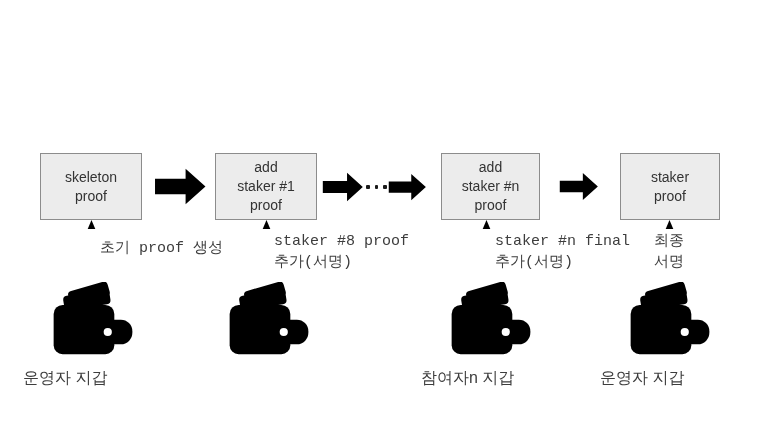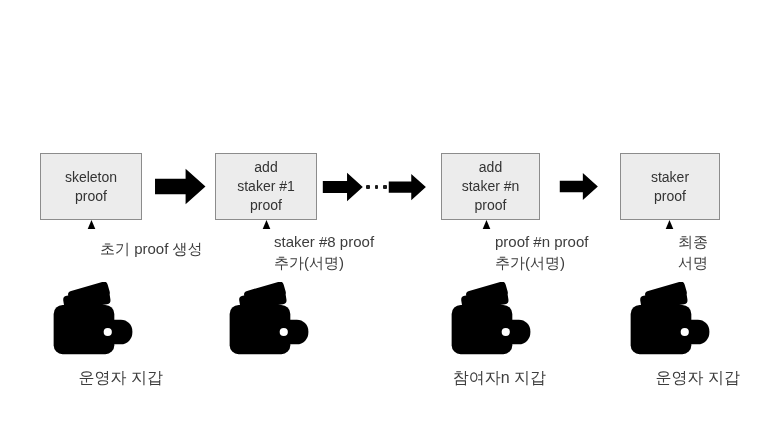--- a/index.html
+++ b/index.html
@@ -15,24 +15,24 @@
     box-sizing:border-box;
   }
   .box-label{
     white-space:pre-line;text-align:center;
     color:var(--text,#333);font-size:14px;line-height:19px;
   }
   .dots{display:flex;gap:5px;align-items:center;}
   .dots i{width:3.5px;height:3.5px;background:#1a1a1a;border-radius:1px;display:block;}
   .note{
     white-space:pre-line;color:var(--note-text,#3d3d3d);
-    font-size:15px;line-height:21px;
+    font-size:15px;line-height:21px;font-family:Liberation Mono, monospace;
   }
   .wallet-label{
-    width:140px;text-align:right;color:var(--note-text,#3d3d3d);font-size:16px;
+    width:140px;text-align:left;color:var(--note-text,#3d3d3d);font-size:16px;
   }
 </style>
 </head>
 <body>
 
 <div id="canvas">
 
   <svg width="0" height="0" style="position:absolute" aria-hidden="true">
     <defs>
       <g id="wallet-shape">
@@ -96,38 +96,38 @@
     </svg>
 
   <div class="abs proof-box" style="left:441px;top:105px;width:99px;height:67px">
     <div class="box-label">add
 staker #n
 proof</div>
   </div>
   <svg class="abs vconn" style="left:481px;top:172px" width="11" height="57" viewBox="0 0 11 57">
       <use href="#up-arrow"></use>
     </svg>
-  <div class="abs note" style="left:495px;top:183px">proof #n proof
+  <div class="abs note" style="left:495px;top:183px">staker #n final
 추가(서명)</div>
   <svg class="abs wallet-svg" style="left:450px;top:234px" width="82" height="82" viewBox="0 0 100 100">
       <use href="#wallet-shape"></use>
     </svg>
-  <div class="abs wallet-label" style="left:406px;top:320px">참여자n 지갑</div>
+  <div class="abs wallet-label" style="left:421px;top:320px">참여자n 지갑</div>
 
   <svg class="abs block-arrow-svg" style="left:559px;top:121px" width="40" height="35" viewBox="0 0 52 38">
       <use href="#block-arrow"></use>
     </svg>
 
   <div class="abs proof-box" style="left:620px;top:105px;width:100px;height:67px">
     <div class="box-label">staker
 proof</div>
   </div>
   <svg class="abs vconn" style="left:664px;top:172px" width="11" height="57" viewBox="0 0 11 57">
       <use href="#up-arrow"></use>
     </svg>
-  <div class="abs note" style="left:678px;top:183px">최종
+  <div class="abs note" style="left:654px;top:183px">최종
 서명</div>
   <svg class="abs wallet-svg" style="left:629px;top:234px" width="82" height="82" viewBox="0 0 100 100">
       <use href="#wallet-shape"></use>
     </svg>
   <div class="abs wallet-label" style="left:600px;top:320px">운영자 지갑</div>
 
 </div>
 
 </body></html>

